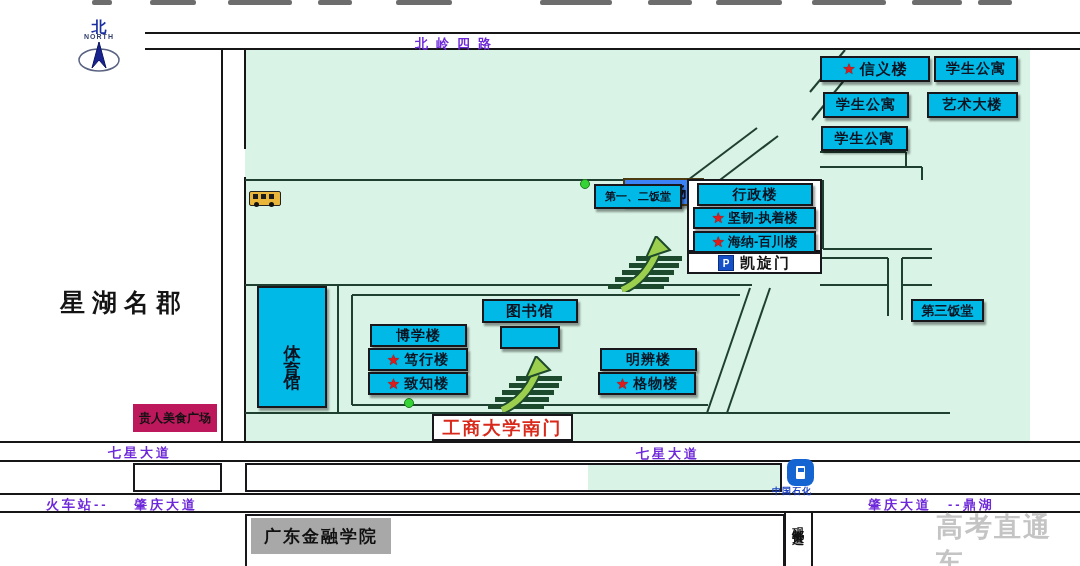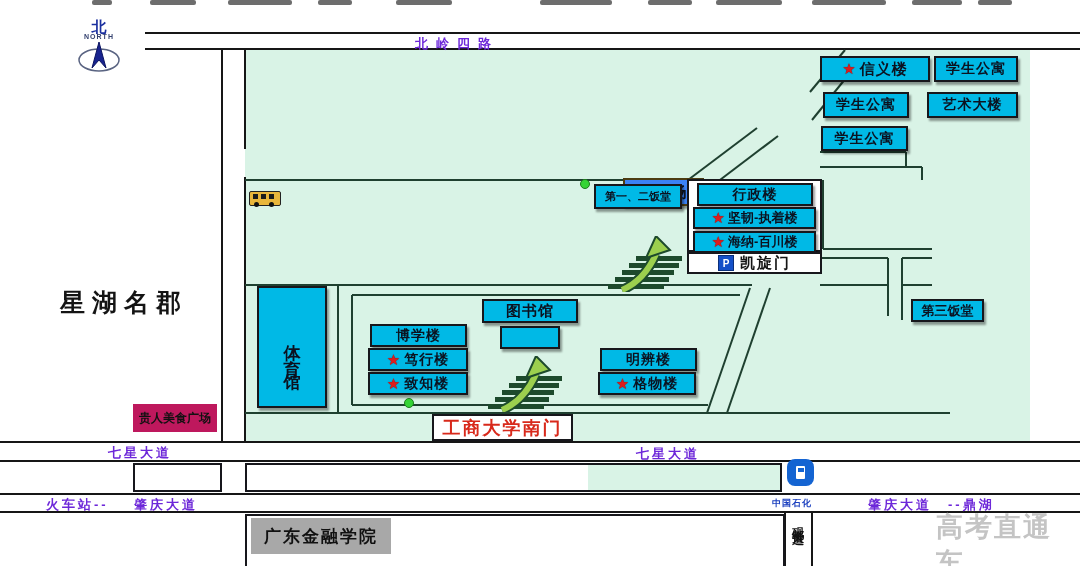--- a/index.html
+++ b/index.html
@@ -29,21 +29,21 @@
   #stadium{position:absolute;left:742px;top:298px;width:135px;height:102px;background:#d7ced3;
            clip-path:polygon(15.6% 0,100% 0,91.9% 100%,0 100%);
            display:flex;align-items:center;justify-content:center;font-weight:bold;font-size:17px;color:#181818;letter-spacing:2px;}
   #gym{left:257px;top:286px;width:70px;height:122px;font-size:17px;letter-spacing:14px;padding-top:10px;justify-content:center;}
   .picon{display:inline-flex;align-items:center;justify-content:center;width:14px;height:14px;background:#1550c8;
          color:#fff;font-size:10px;font-weight:bold;border:1px solid #0b2f7a;margin-right:6px;}
   #sinopec-badge{position:absolute;left:787px;top:459px;width:27px;height:27px;border-radius:8px;background:#1464d2;
                  display:flex;align-items:center;justify-content:center;}
   #sinopec-badge .pump{width:9px;height:13px;background:#fff;border-radius:1px;position:relative;}
   #sinopec-badge .pump:after{content:"";position:absolute;left:1.5px;top:2px;width:6px;height:4px;background:#1464d2;}
-  #sinopec-text{position:absolute;left:772px;top:497px;font-size:9px;font-weight:bold;color:#1a3fbf;letter-spacing:1px;}
+  #sinopec-text{position:absolute;left:772px;top:485px;font-size:9px;font-weight:bold;color:#1a3fbf;letter-spacing:1px;}
   #north{position:absolute;left:70px;top:20px;width:58px;text-align:center;color:#1a2f9f;}
   #north .n-char{font-size:15px;font-weight:bold;line-height:13px;}
   #north .n-word{font-size:7px;font-weight:bold;letter-spacing:1px;color:#33406e;}
   #bus{position:absolute;left:249px;top:191px;width:30px;height:13px;background:#e9b63b;border:1px solid #222;border-radius:2px;}
   #bus .w{position:absolute;top:2px;width:5px;height:5px;background:#1c1c1c;}.#bus .t2{left:11px}
   #bus .wheel{position:absolute;bottom:-2px;width:5px;height:5px;border-radius:50%;background:#111;}
   #southgate{position:absolute;left:432px;top:414px;width:141px;height:27px;background:#fff;border:2px solid #17171c;
              display:flex;align-items:flex-start;justify-content:center;box-sizing:border-box;}
   #southgate span{font-weight:bold;color:#d8291b;font-size:18px;letter-spacing:2px;}
   .stairs{position:absolute;}

